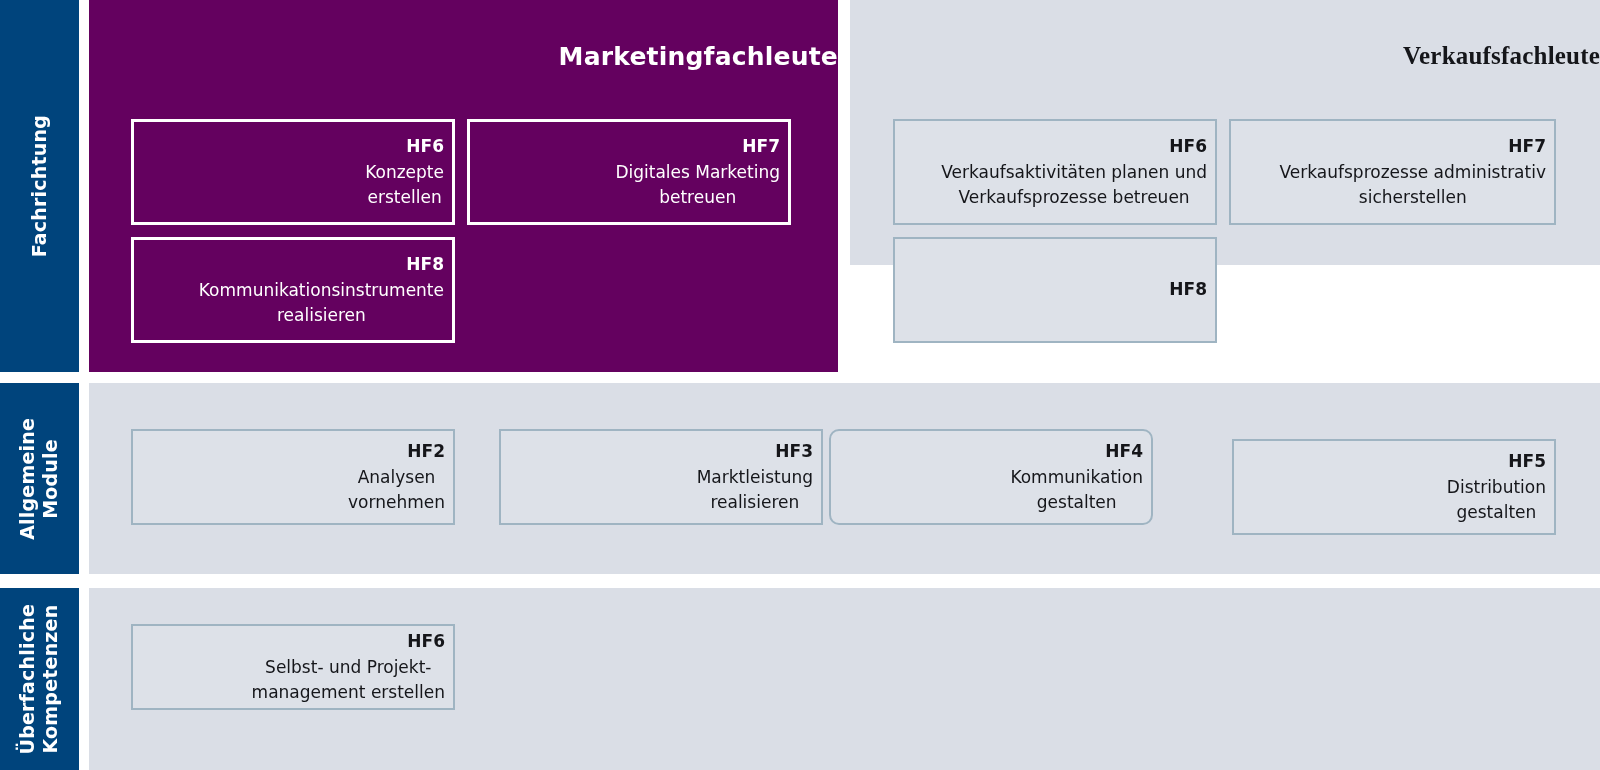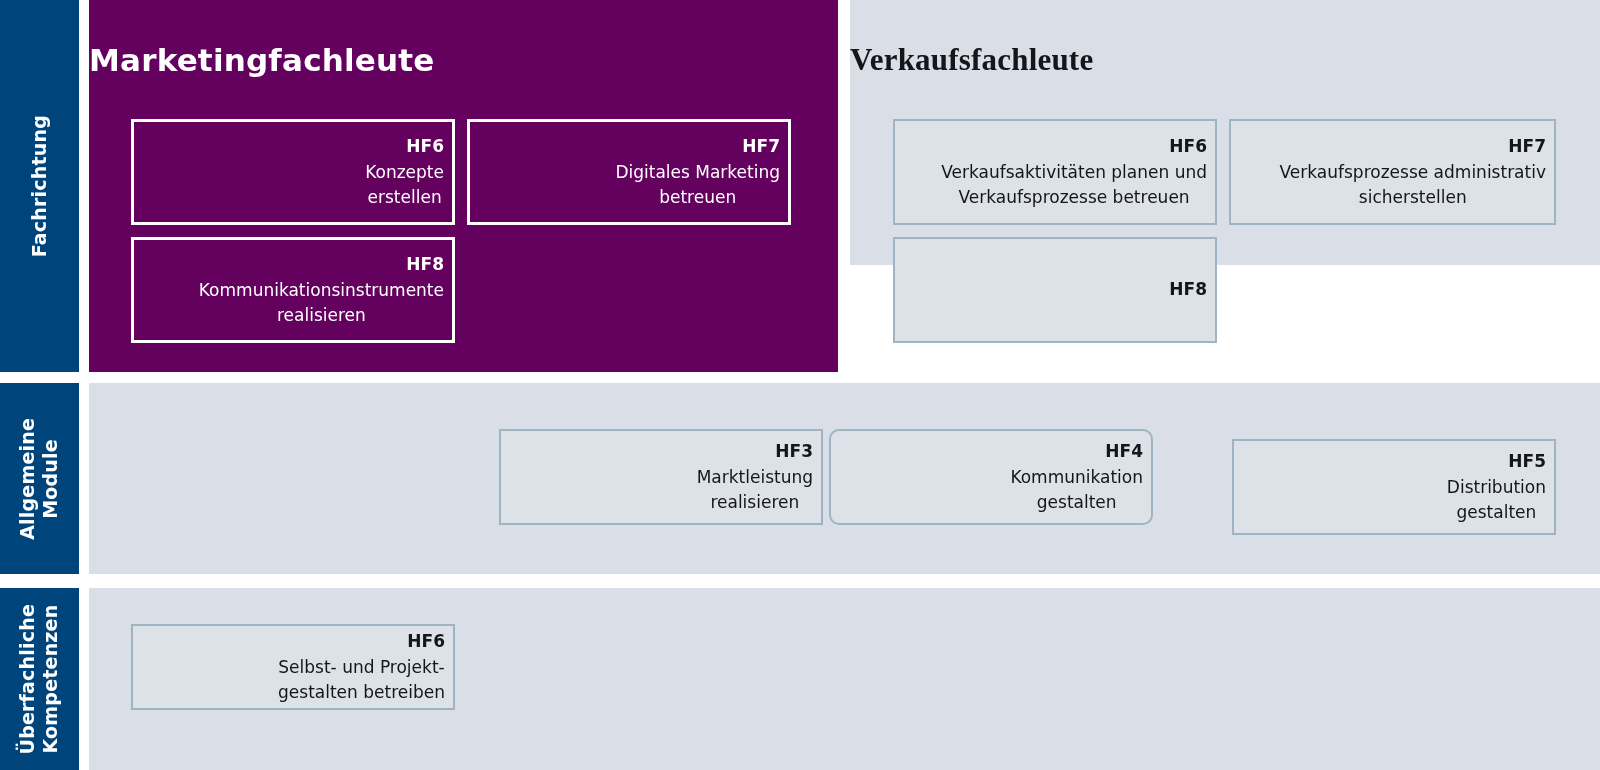--- a/index.html
+++ b/index.html
@@ -63,22 +63,22 @@
   .panel-fach-marketing { left: 89px;  top: 0px;   width: 749px;  height: 372px; }
   .panel-fach-verkauf   { left: 850px; top: 0px;   width: 750px;  height: 265px; font-family: Liberation Serif, serif; }
   .panel-allgemein      { left: 89px;  top: 383px; width: 1511px; height: 191px; }
   .panel-ueberfach      { left: 89px;  top: 588px; width: 1511px; height: 182px; }
 
   
   .section-title {
     position: absolute;
     top: 42px;
     width: 100%;
-    text-align: left;
-    font-size: 31px;
+    text-align: right;
+    font-size: 25px;
     font-weight: bold;
     letter-spacing: 0.2px;
   }
   .title-on-purple { color: #ffffff; }
   .title-on-grey   { color: #15161a; }
 
   
   .card {
     position: absolute;
     box-sizing: border-box;
@@ -180,20 +180,25 @@
     <span class="card-code">HF7</span>
     <span class="card-desc">Verkaufsprozesse administrativ
 sicherstellen</span>
   </div>
   <div class="card card-grey c-vk-hf8">
     <span class="card-code">HF8</span>
   </div>
 
   <div class="panel panel-grey panel-allgemein"></div>
 
+  <div class="card card-grey c-am-hf2">
+    <span class="card-code">HF2</span>
+    <span class="card-desc">Analysen
+vornehmen</span>
+  </div>
   <div class="card card-grey c-am-hf3">
     <span class="card-code">HF3</span>
     <span class="card-desc">Marktleistung
 realisieren</span>
   </div>
   <div class="card card-grey c-am-hf4">
     <span class="card-code">HF4</span>
     <span class="card-desc">Kommunikation
 gestalten</span>
   </div>
@@ -201,16 +206,16 @@
     <span class="card-code">HF5</span>
     <span class="card-desc">Distribution
 gestalten</span>
   </div>
 
   <div class="panel panel-grey panel-ueberfach"></div>
 
   <div class="card card-grey c-uk-hf6">
     <span class="card-code">HF6</span>
     <span class="card-desc">Selbst- und Projekt-
-gestalten betreiben</span>
+management erstellen</span>
   </div>
 
 </div>
 
 </body></html>

